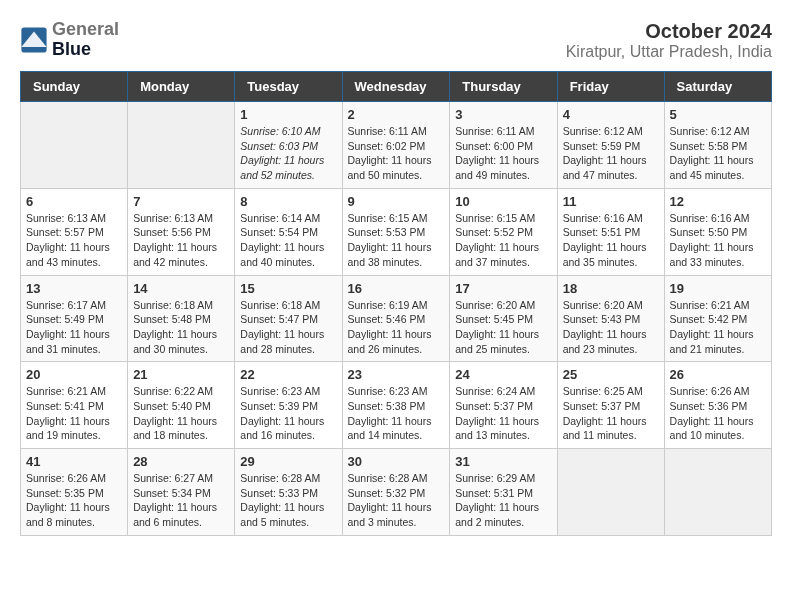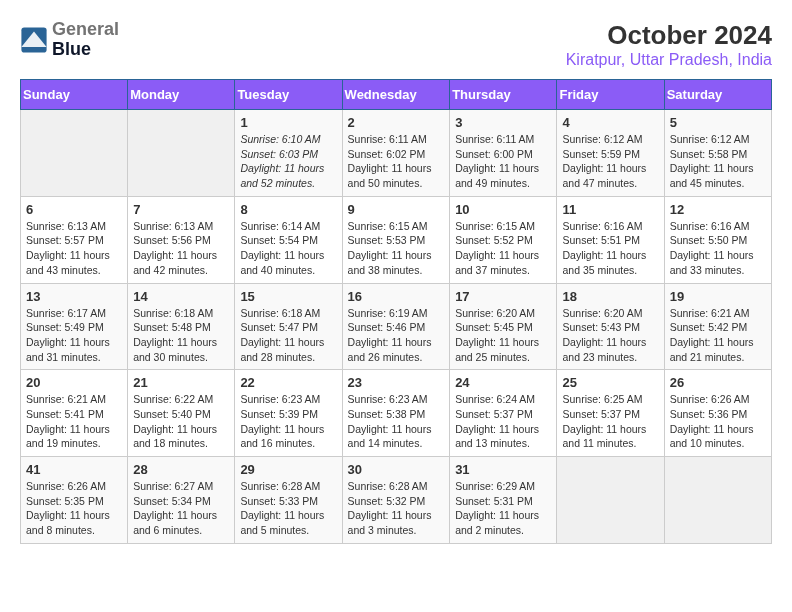--- a/index.html
+++ b/index.html
@@ -31,37 +31,37 @@
       color: #737373;
     }
     .logo-icon {
       width: 28px;
       height: 28px;
     }
     .title-block {
       text-align: right;
     }
     .month-title {
-      font-size: 26px;
+      font-size: 20px;
       font-weight: bold;
       color: #333;
     }
     .subtitle {
       font-size: 16px;
-      color: #8b5cf6;
+      color: #737373;
     }
     table {
       width: 100%;
       border-collapse: collapse;
       font-size: 11px;
     }
     thead tr th {
-      background-color: #8b5cf6;
+      background-color: #404040;
       color: #fff;
-      padding: 7px 2px;
+      padding: 7px 12px;
       text-align: left;
       font-size: 13px;
       font-weight: bold;
       border: 1px solid #2a6496;
     }
     tbody tr td {
       vertical-align: top;
       padding: 5px;
       border: 1px solid #ccc;
       width: 108px;

